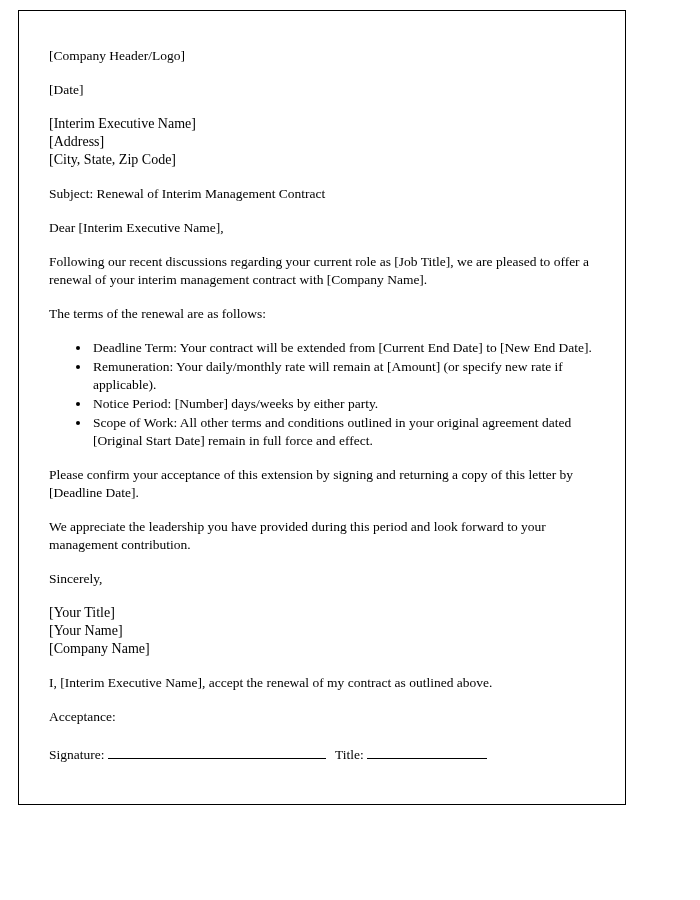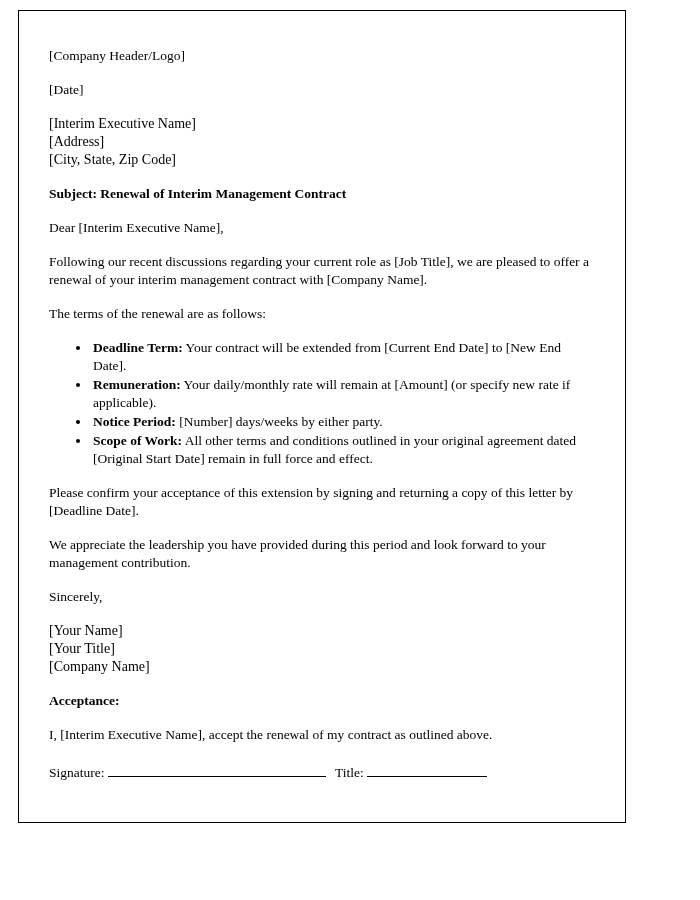--- a/index.html
+++ b/index.html
@@ -21,21 +21,21 @@
     font-size: 13.5px;
     line-height: 18px;
     margin-bottom: 16px;
   }
   .block {
     font-size: 14px;
     line-height: 18px;
     margin-bottom: 16px;
   }
   .block div { margin: 0; }
-  .bold { font-weight: bold; }
+  .bold { font-weight: normal; }
   ul.terms {
     margin: 0 0 16px 0;
     padding-left: 42px;
     font-size: 13.5px;
     line-height: 18px;
   }
   ul.terms li {
     margin-bottom: 1px;
     padding-left: 2px;
   }
@@ -84,28 +84,28 @@
     <li><span class="bold">Scope of Work:</span><span> All other terms and conditions outlined in your original agreement dated [Original Start Date] remain in full force and effect.</span></li>
   </ul>
 
   <p class="para">Please confirm your acceptance of this extension by signing and returning a copy of this letter by [Deadline Date].</p>
 
   <p class="para">We appreciate the leadership you have provided during this period and look forward to your management contribution.</p>
 
   <p class="para">Sincerely,</p>
 
   <div class="block">
+    <div>[Your Title]</div>
     <div>[Your Name]</div>
-    <div>[Your Title]</div>
     <div>[Company Name]</div>
   </div>
 
+  <p class="para">I, [Interim Executive Name], accept the renewal of my contract as outlined above.</p>
+
   <p class="para bold">Acceptance:</p>
-
-  <p class="para">I, [Interim Executive Name], accept the renewal of my contract as outlined above.</p>
 
   <div class="sig-row">
     <span>Signature:</span>
     <span class="sig-line long"></span>
     <span>Title:</span>
     <span class="sig-line short"></span>
   </div>
 
 </div>
 

